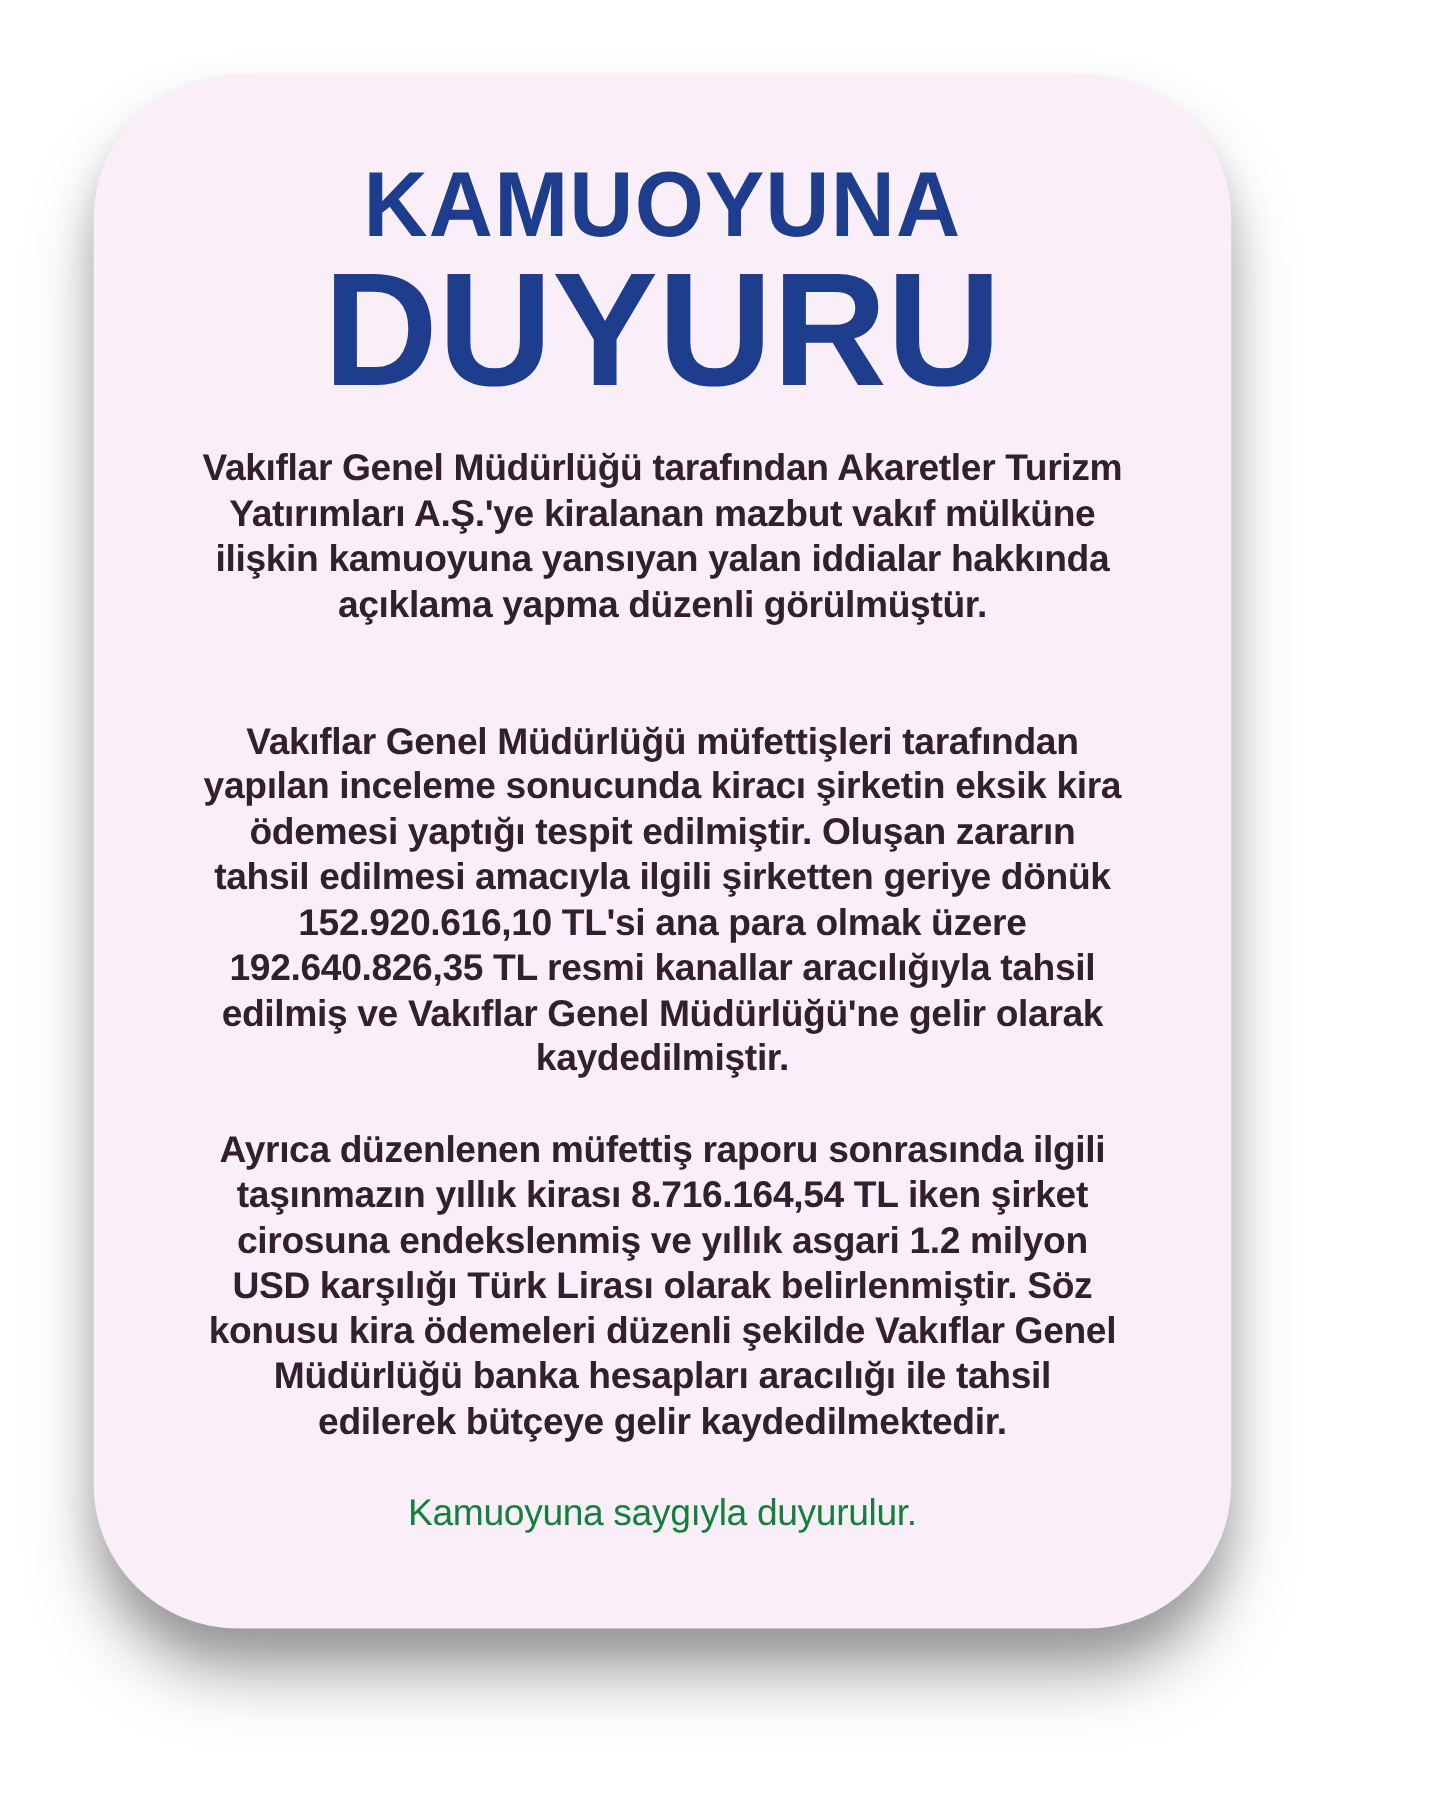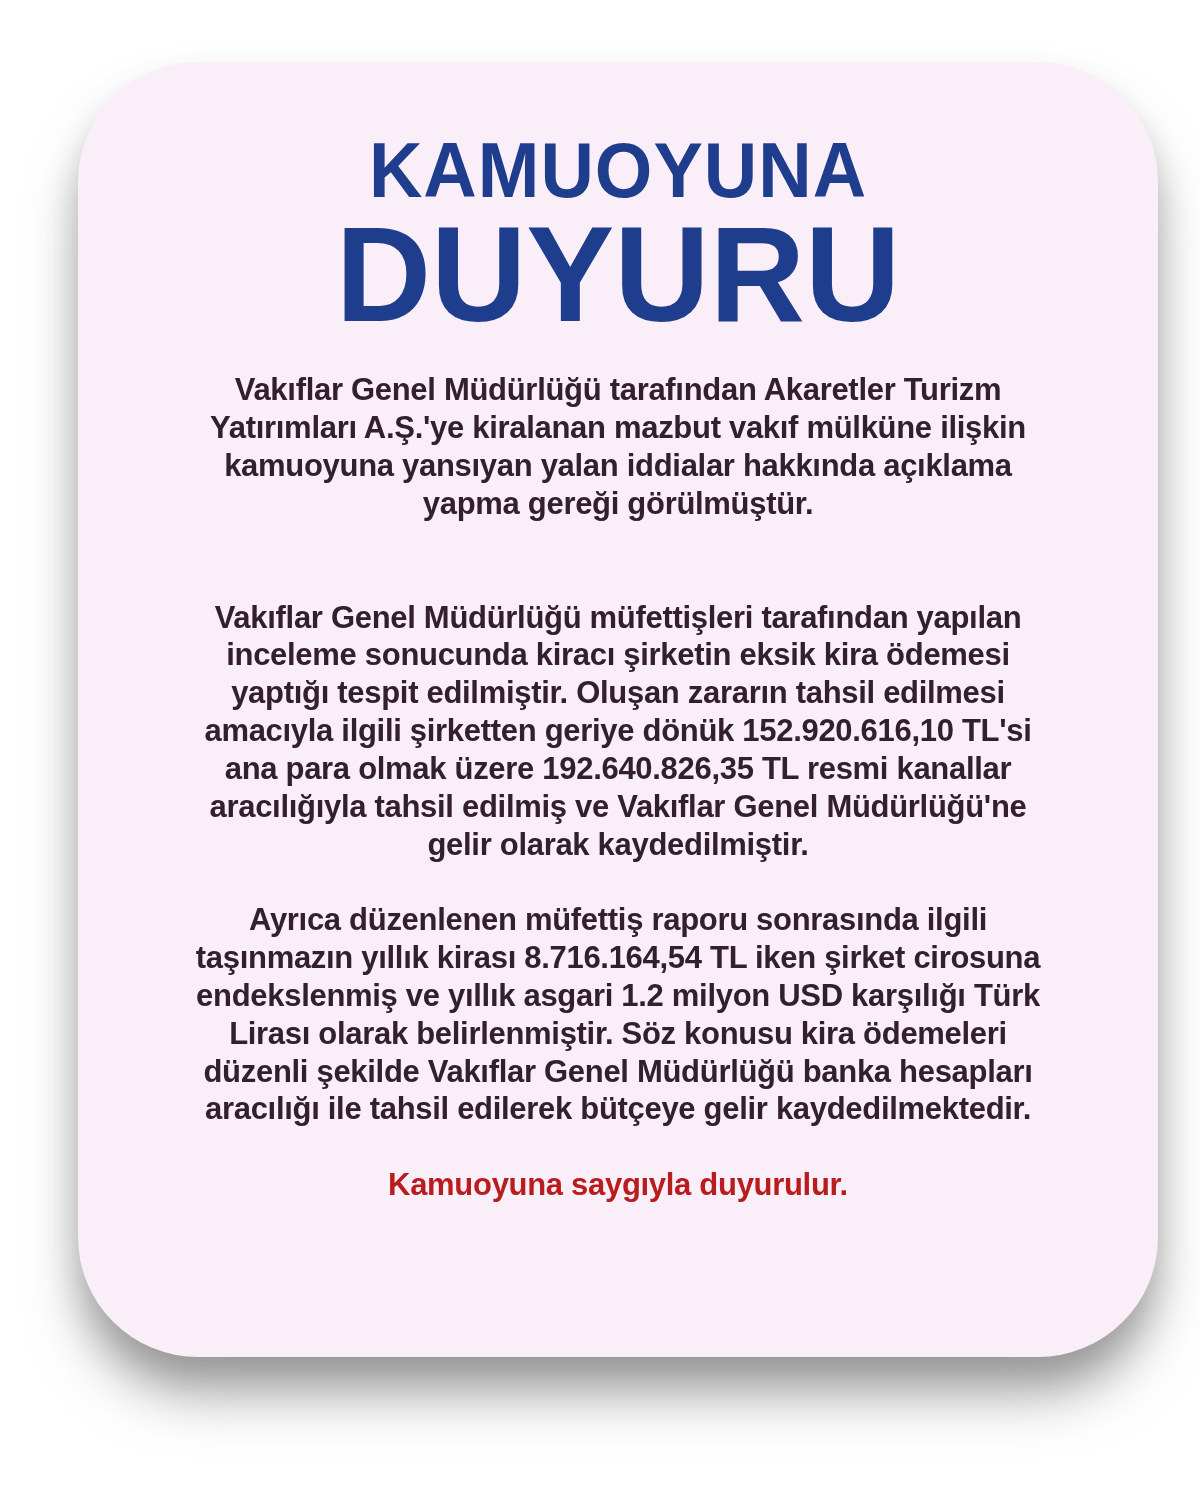--- a/index.html
+++ b/index.html
@@ -16,21 +16,21 @@
     position: relative;
     width: 1200px;
     height: 1500px;
     background: #ffffff;
   }
 
   .card {
     position: absolute;
     left: 78px;
     top: 62px;
-    width: 1080px;
+    width: 948px;
     height: 1295px;
     background: #faeef8;
     border-radius: 120px;
     box-shadow: 0 42px 55px -6px rgba(90, 90, 90, 0.55),
                 0 18px 30px rgba(120, 120, 120, 0.25);
     padding: 72px 90px 0 90px;
     text-align: center;
   }
 
   .title-line1 {
@@ -59,39 +59,39 @@
     font-weight: bold;
     line-height: 1.22;
     letter-spacing: -0.3px;
     margin: 0 auto 38px auto;
     max-width: 880px;
   }
 
   .body-par.par-1 { margin-bottom: 76px; }
 
   .closing {
-    color: #b91c1c;
+    color: #15803d;
     font-size: 31px;
-    font-weight: bold;
+    font-weight: normal;
     line-height: 1.22;
     letter-spacing: -0.3px;
     margin-top: 20px;
   }
 </style>
 </head>
 <body>
 
 <div class="page">
   <div class="card">
 
     <div class="title-line1">KAMUOYUNA</div>
 
     <div class="title-line2">DUYURU</div>
 
-    <p class="body-par par-1">Vakıflar Genel Müdürlüğü tarafından Akaretler Turizm Yatırımları A.Ş.'ye kiralanan mazbut vakıf mülküne ilişkin kamuoyuna yansıyan yalan iddialar hakkında açıklama yapma gereği görülmüştür.</p>
+    <p class="body-par par-1">Vakıflar Genel Müdürlüğü tarafından Akaretler Turizm Yatırımları A.Ş.'ye kiralanan mazbut vakıf mülküne ilişkin kamuoyuna yansıyan yalan iddialar hakkında açıklama yapma düzenli görülmüştür.</p>
 
 
     <p class="body-par">Vakıflar Genel Müdürlüğü müfettişleri tarafından yapılan inceleme sonucunda kiracı şirketin eksik kira ödemesi yaptığı tespit edilmiştir. Oluşan zararın tahsil edilmesi amacıyla ilgili şirketten geriye dönük 152.920.616,10 TL'si ana para olmak üzere 192.640.826,35 TL resmi kanallar aracılığıyla tahsil edilmiş ve Vakıflar Genel Müdürlüğü'ne gelir olarak kaydedilmiştir.</p>
 
     <p class="body-par">Ayrıca düzenlenen müfettiş raporu sonrasında ilgili taşınmazın yıllık kirası  8.716.164,54 TL iken şirket cirosuna endekslenmiş ve yıllık asgari 1.2 milyon USD karşılığı Türk Lirası olarak belirlenmiştir. Söz konusu kira ödemeleri düzenli şekilde Vakıflar Genel Müdürlüğü banka hesapları aracılığı ile tahsil edilerek bütçeye gelir kaydedilmektedir.</p>
 
     <p class="closing">Kamuoyuna saygıyla duyurulur.</p>
 
   </div>
 </div>

